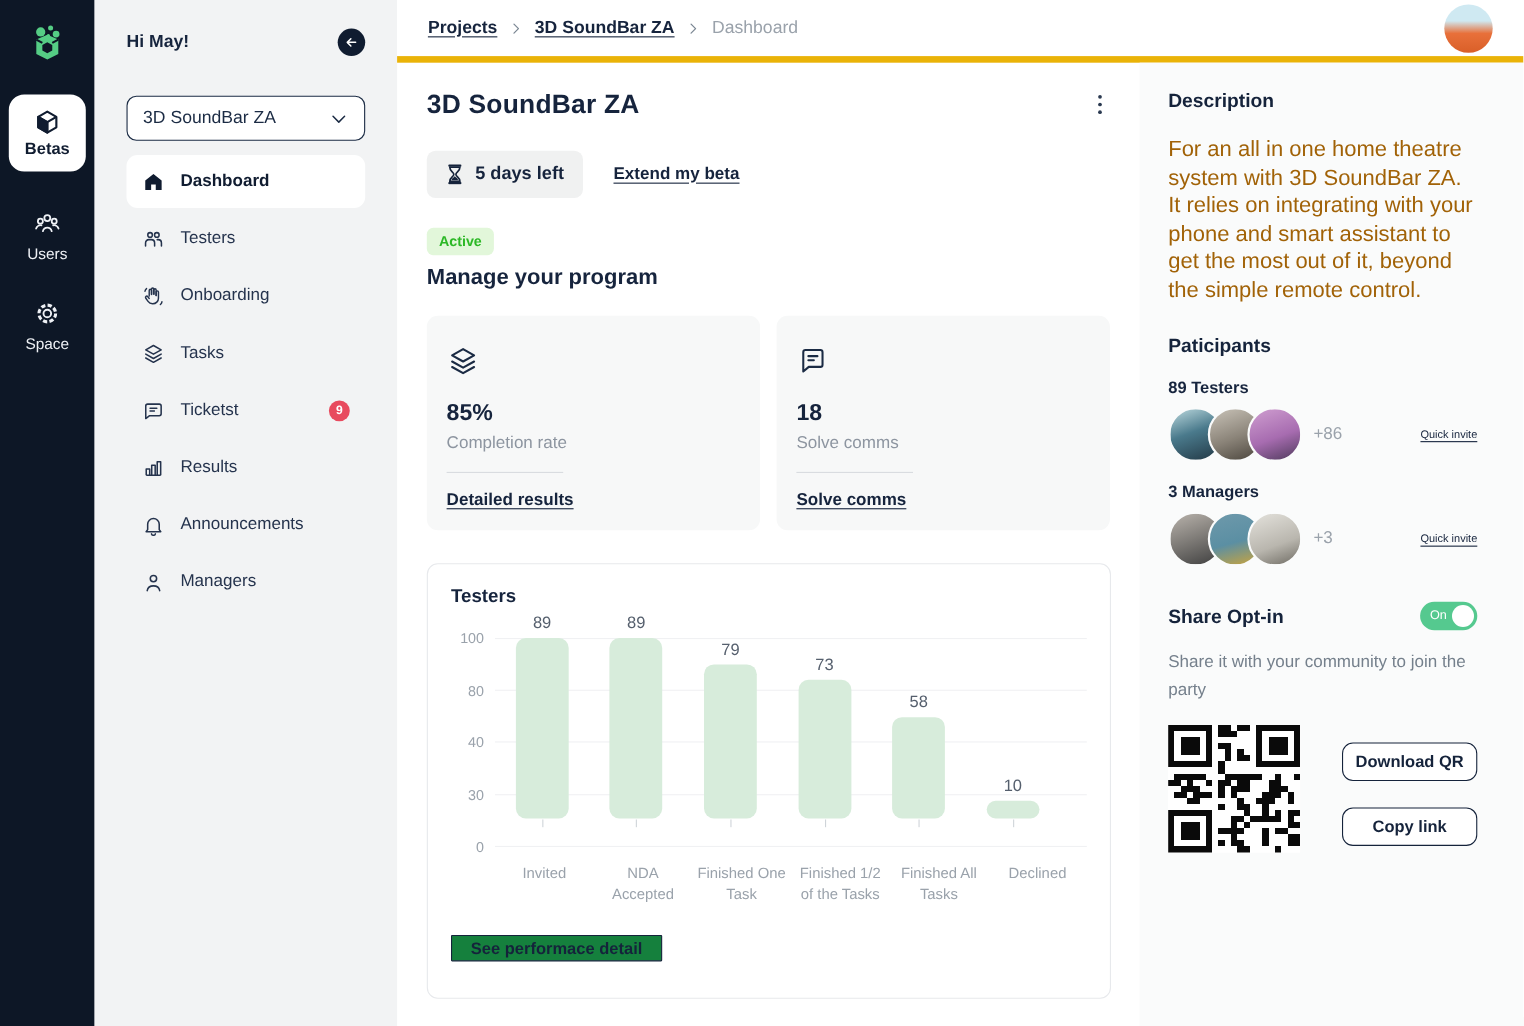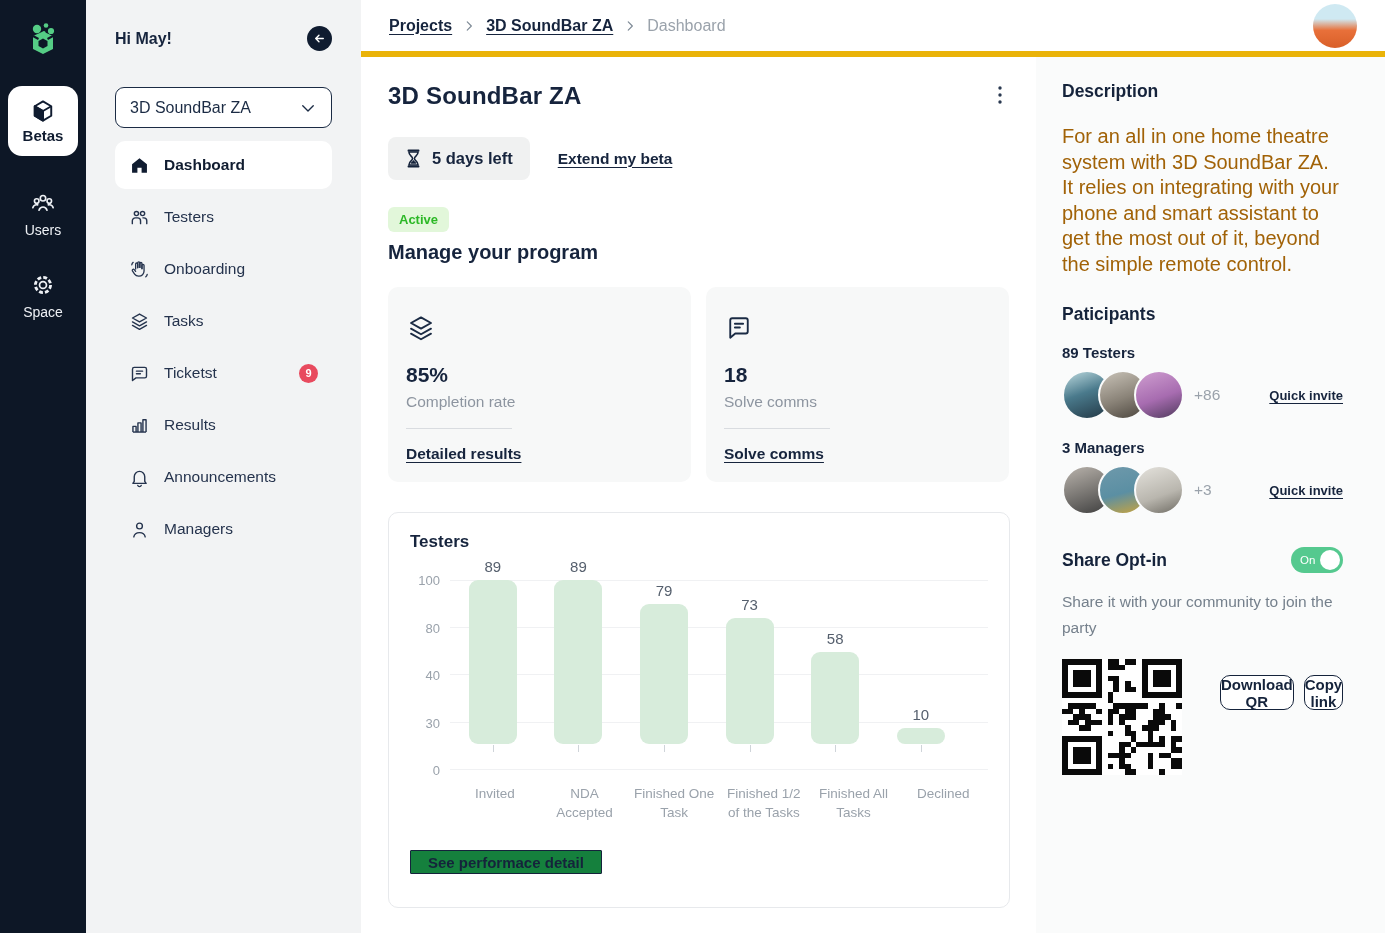--- a/index.html
+++ b/index.html
@@ -145,21 +145,21 @@
   .desc-text { margin-top:22px; font-size:20px; line-height:25.5px; color:#a16207; }
   .participants-title { margin-top:27px; }
   .group-title { margin-top:19px; font-size:15px; font-weight:bold; }
   .avatar-row { margin-top:9px; display:flex; align-items:center; height:50px; }
   .avatar {
     width:50px; height:50px; border-radius:50%; border:2px solid #fafbfb; flex:none;
   }
   .avatar + .avatar { margin-left:-14px; }
   .plus-n { margin-left:10px; font-size:15.5px; color:#9aa2ab; }
   .avatar-row .grow { flex:1; }
-  .quick-invite { font-size:13px; font-weight:bold; }
+  .quick-invite { font-size:10px; font-weight:normal; }
   .av-t1 { background:linear-gradient(160deg,#bcd9de 0%,#4a7a8c 45%,#223744 100%); }
   .av-t2 { background:linear-gradient(160deg,#c9c3b8 0%,#8a8378 55%,#4a443c 100%); }
   .av-t3 { background:linear-gradient(160deg,#cf9ed0 0%,#a76cb0 55%,#4f3a5c 100%); }
   .av-m1 { background:linear-gradient(160deg,#b9b3ac 0%,#7d7a76 50%,#3f3f3f 100%); }
   .av-m2 { background:linear-gradient(165deg,#6e99ab 0%,#5b8fa3 55%,#caa43c 100%); }
   .av-m3 { background:linear-gradient(160deg,#e4e2dc 0%,#b9b6ae 60%,#6f6c64 100%); }
 
   .share-row { margin-top:32px; display:flex; align-items:center; justify-content:space-between; }
   .toggle {
     width:52px; height:26px; border-radius:13px; background:#55c98f; position:relative; cursor:pointer;
@@ -167,21 +167,21 @@
   .toggle .on-lbl {
     position:absolute; left:9px; top:50%; transform:translateY(-50%);
     font-size:11.5px; color:#fff;
   }
   .toggle .knob {
     position:absolute; right:3px; top:3px; width:20px; height:20px; border-radius:50%; background:#fff;
   }
   .share-text { margin-top:16px; font-size:15.5px; line-height:26px; color:#75808c; }
   .share-body { margin-top:18px; display:flex; align-items:flex-start; }
   .qr-box { width:120px; height:116px; background:#fff; flex:none; }
-  .share-btns { flex:1; margin-left:38px; display:flex; flex-direction:row; gap:10px; margin-top:16px; }
+  .share-btns { flex:1; margin-left:38px; display:flex; flex-direction:column; gap:24px; margin-top:16px; }
   .panel-btn {
     height:35px; background:#fff; border:1.5px solid #15233b; border-radius:10px;
     font-size:15px; font-weight:bold; color:#15233b; cursor:pointer; width:100%;
     font-family:"Liberation Sans", sans-serif;
   }
 </style>
 </head>
 <body>
 
 <nav class="rail">

